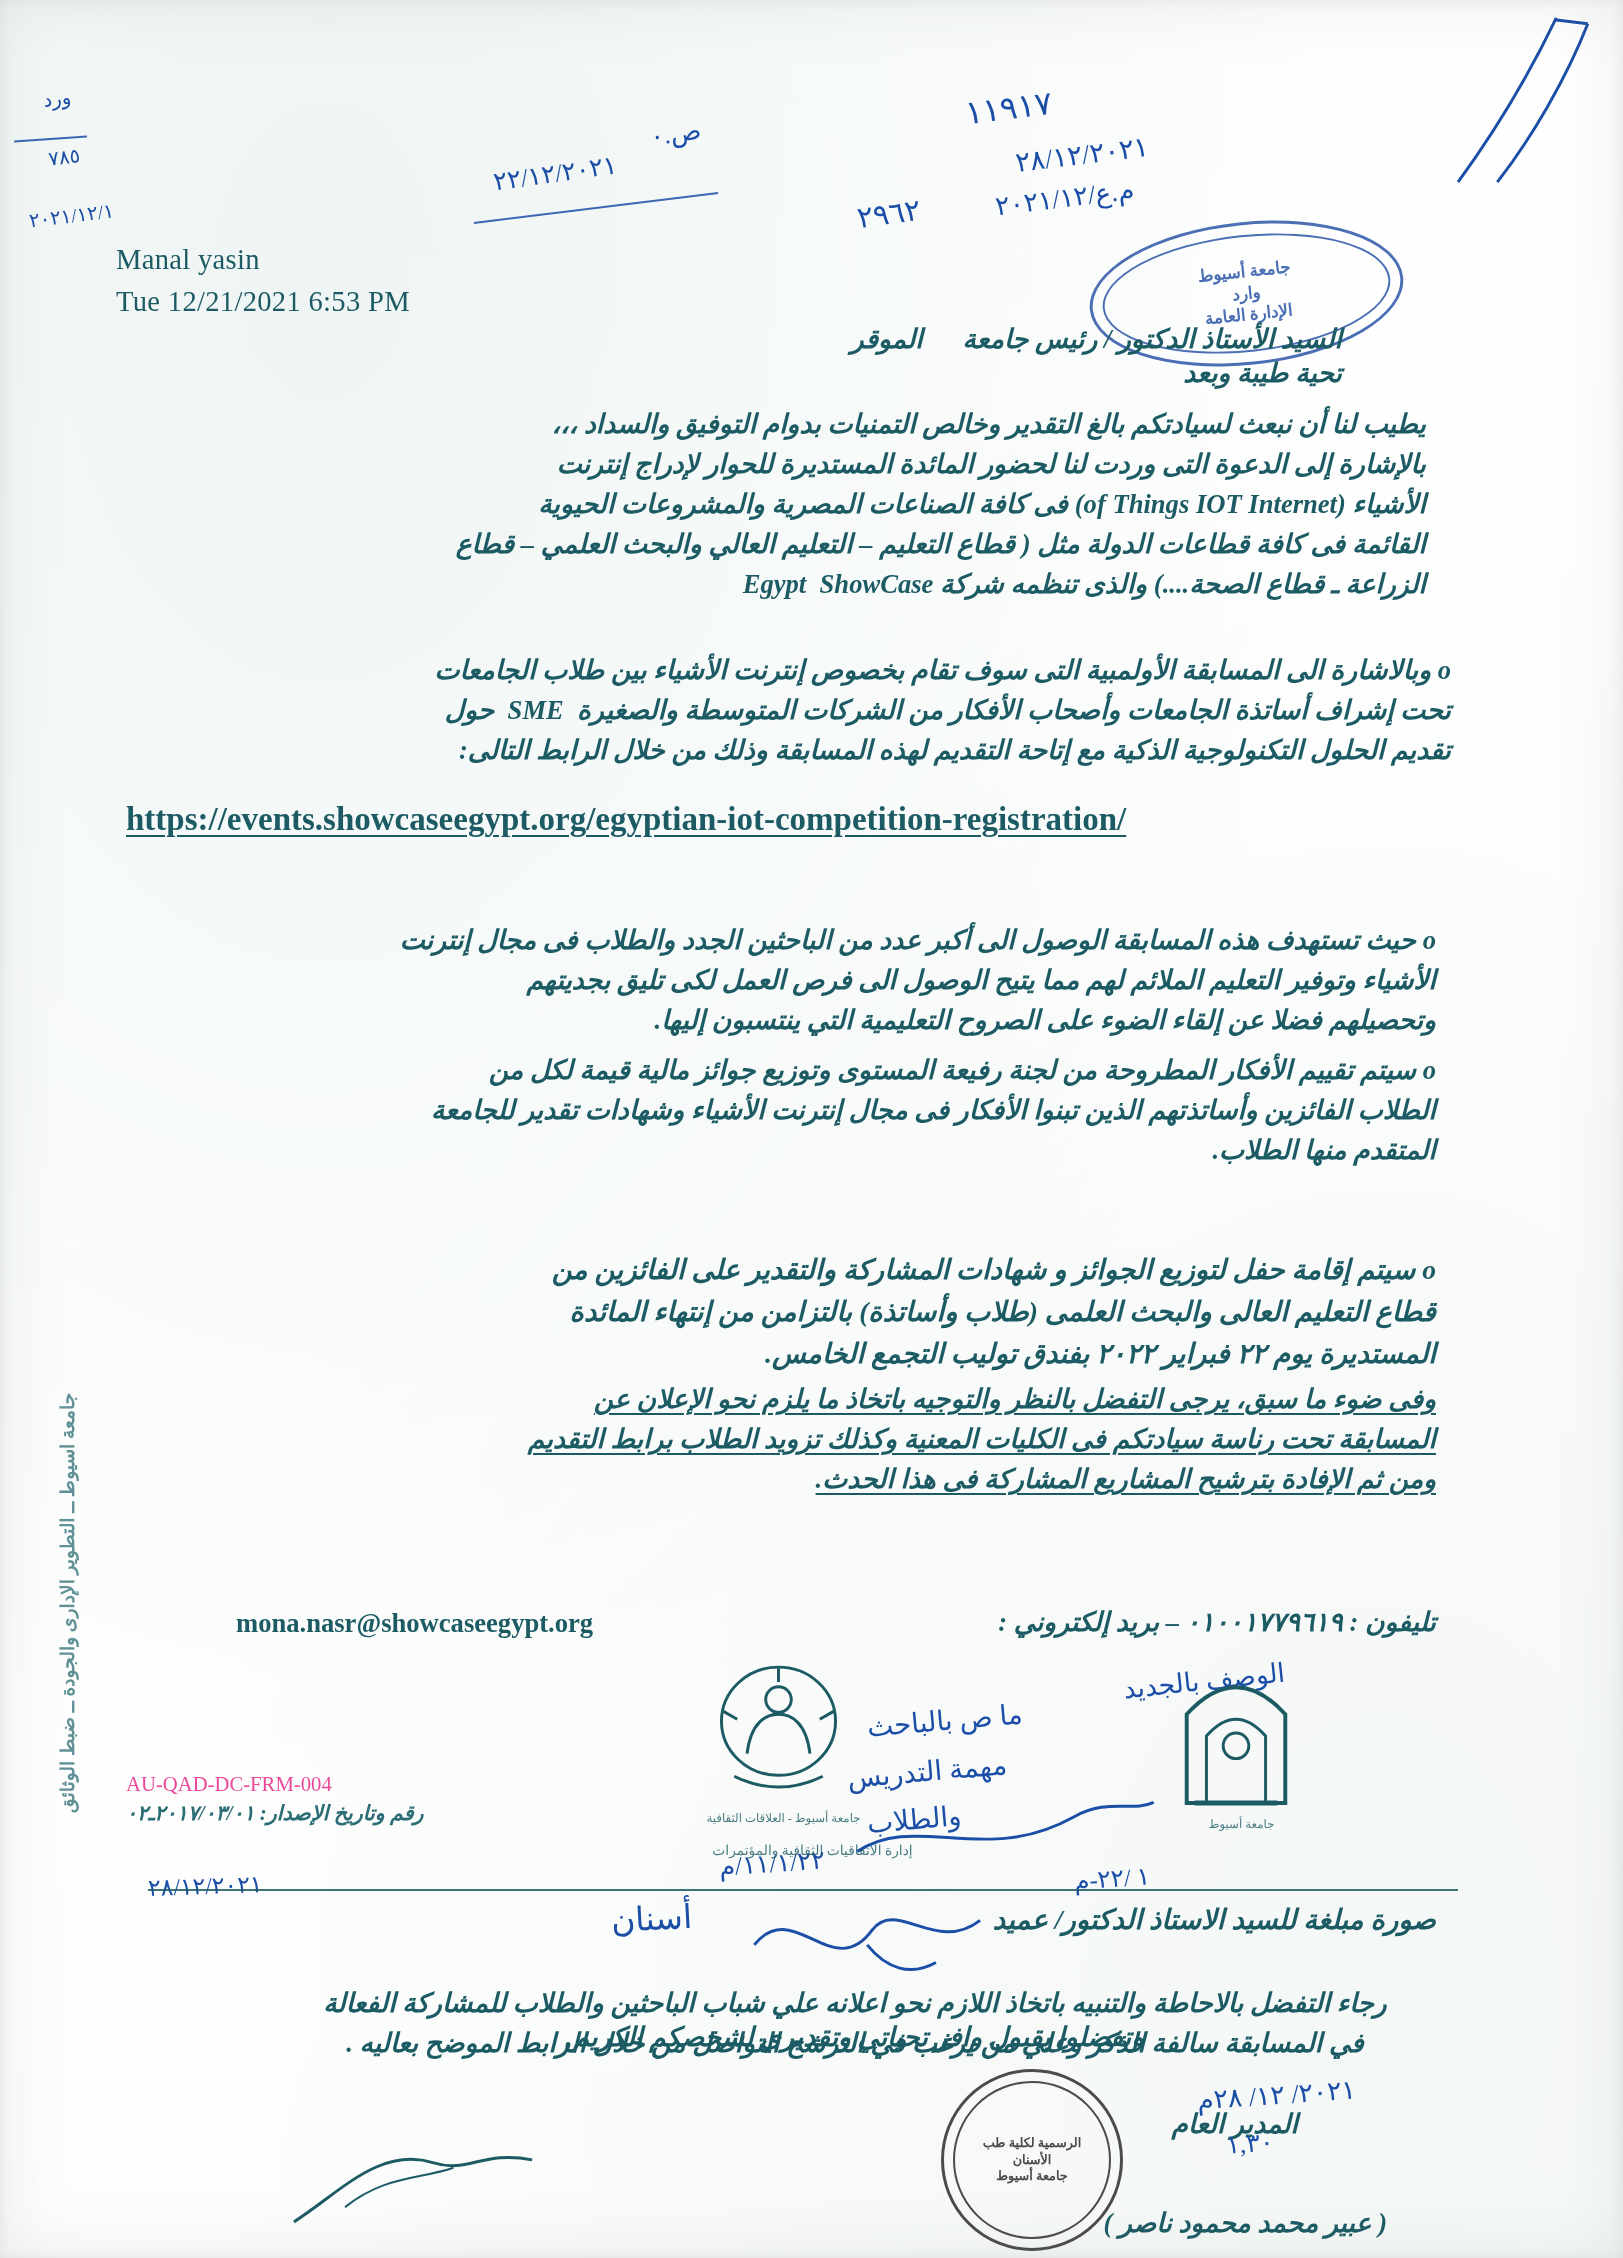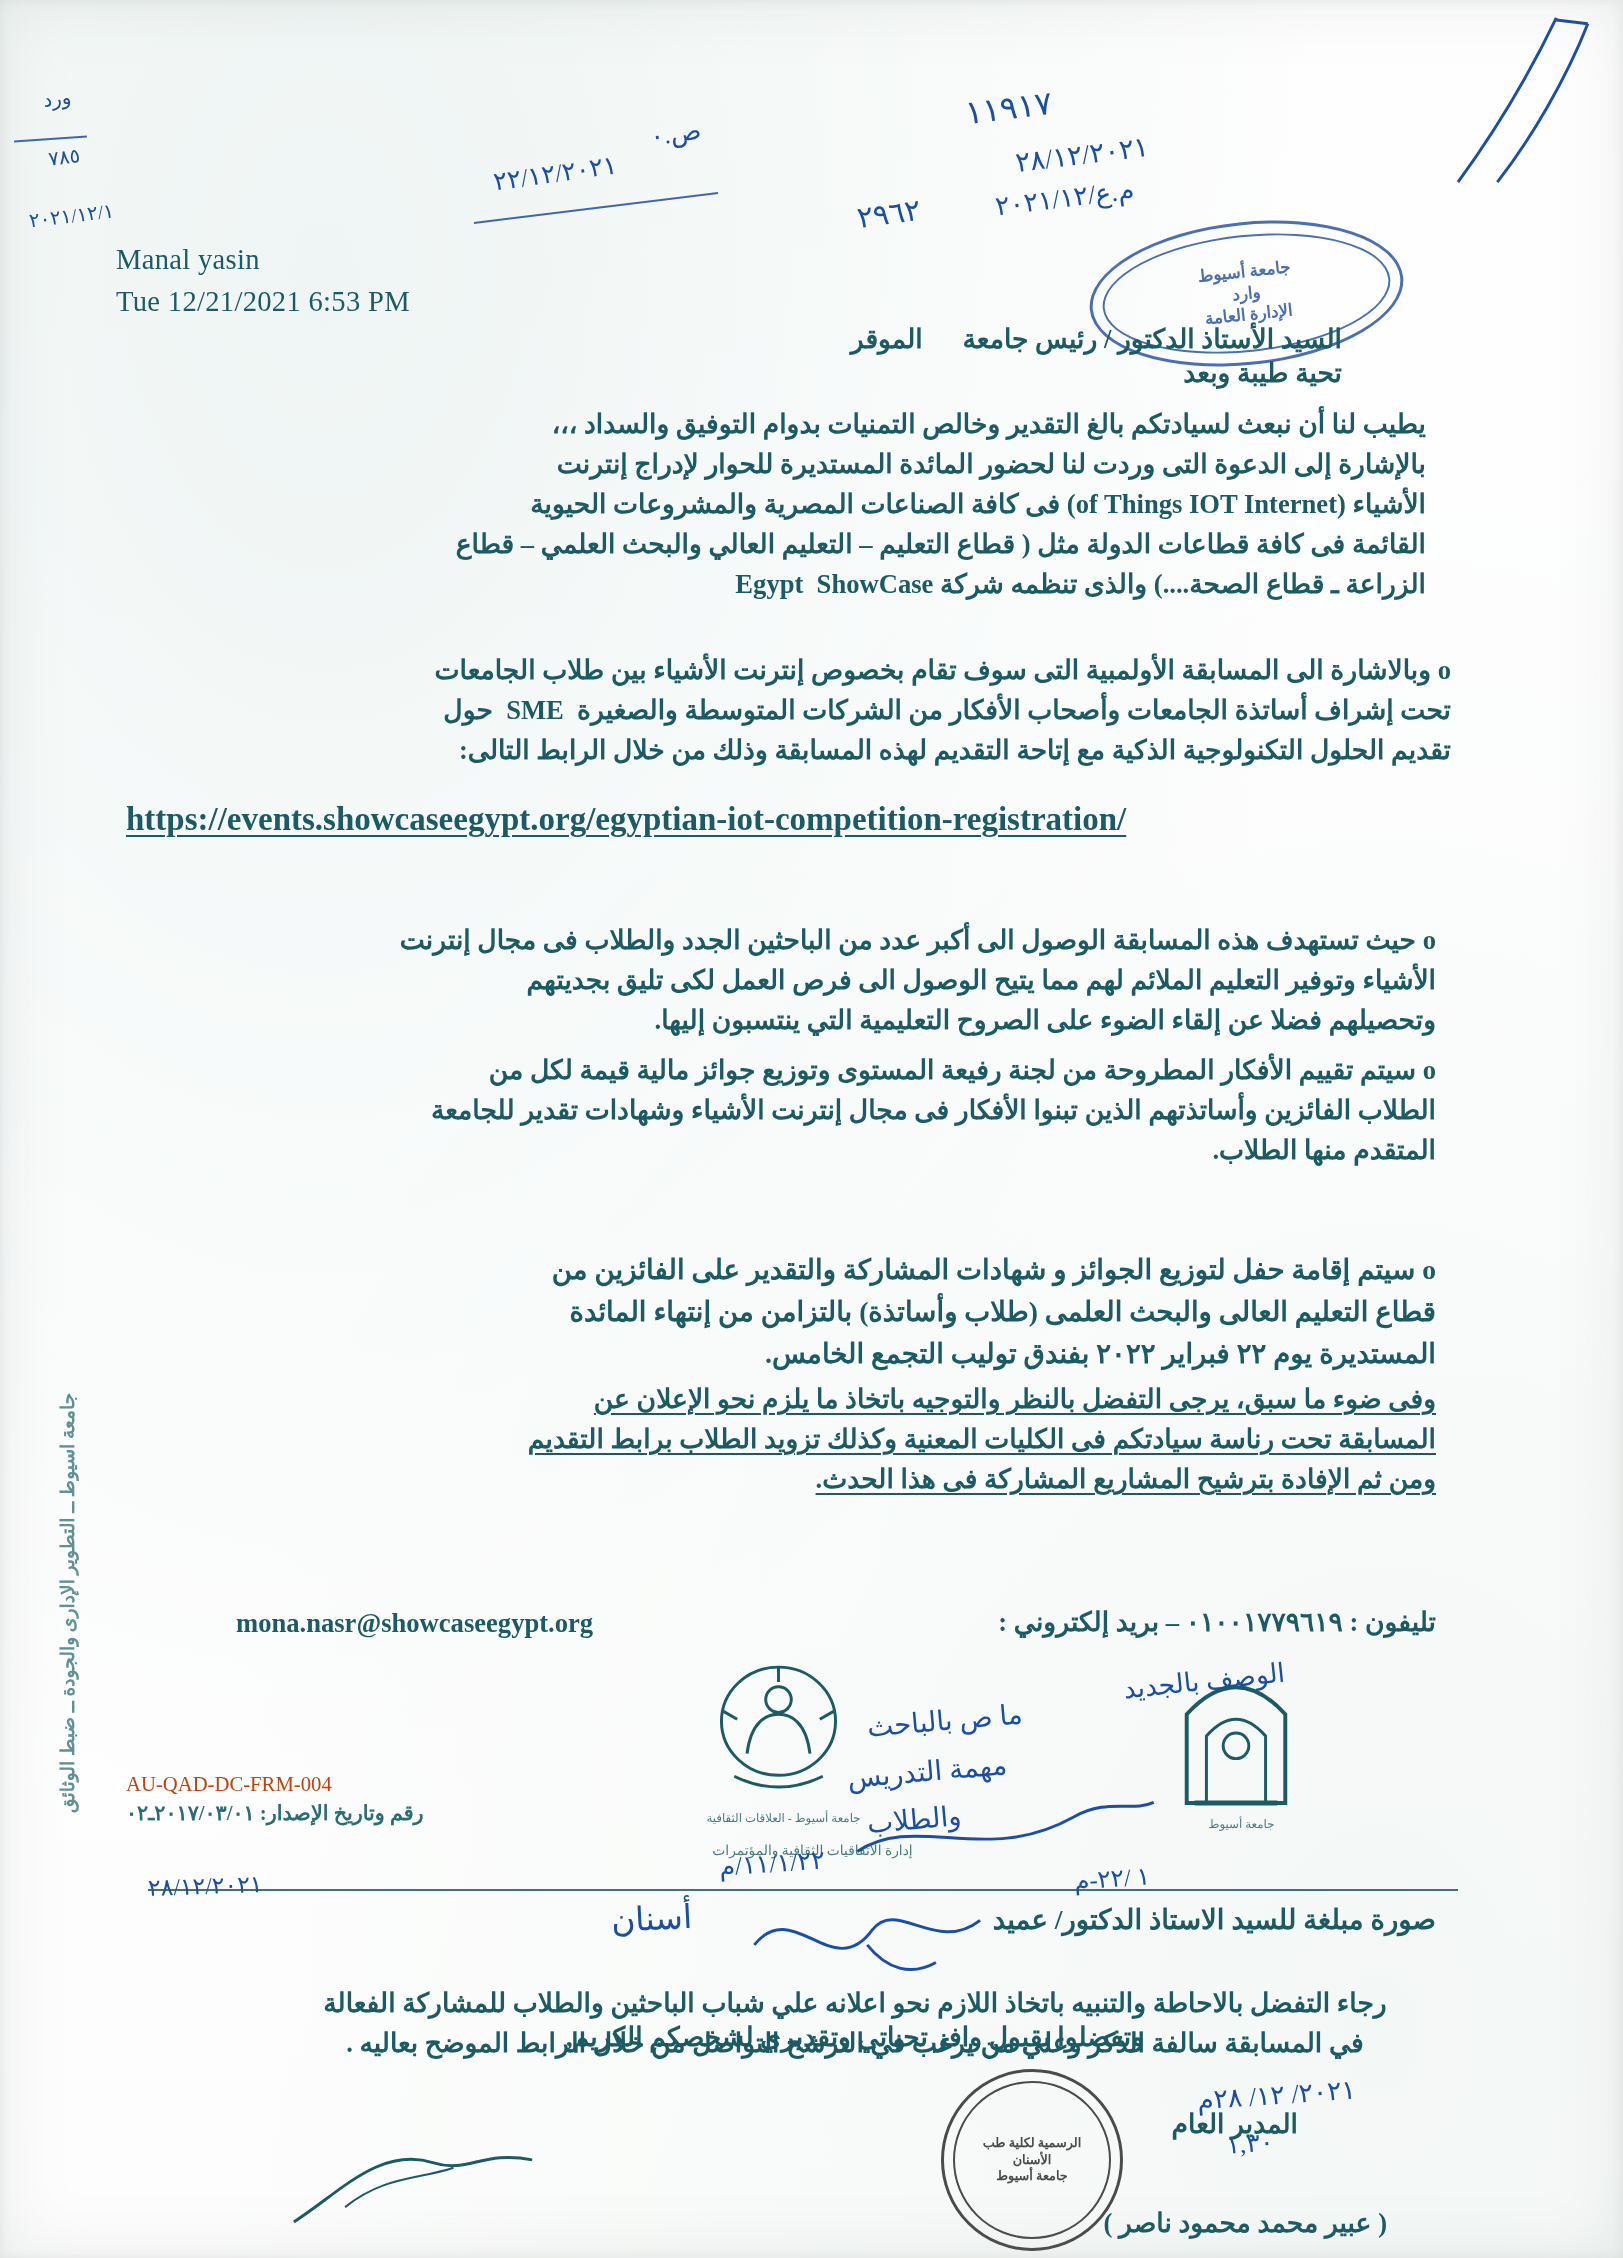--- a/index.html
+++ b/index.html
@@ -23,21 +23,21 @@
       linear-gradient(180deg,#fdfefd 0%,#ffffff 35%,#fcfdfc 100%);
     pointer-events:none;
   }
   .edge-shadow{
     position:absolute;inset:0;
     box-shadow:inset 0 0 69px rgba(120,130,128,.14), inset 0 0 11.8px rgba(90,100,98,.10);
     pointer-events:none;
   }
   
   .t{position:absolute;white-space:pre-wrap;}
-  .ar{font-family:"Liberation Serif","DejaVu Serif",serif;direction:rtl;text-align:right;font-weight:bold;color:#1c5b64;}
+  .ar{font-family:"Liberation Serif","DejaVu Serif",serif;direction:rtl;text-align:right;font-weight:bold;color:#1c5b64;font-style:italic;}
   .en{direction:ltr;text-align:left;}
   .ink{color:#1c5b64;}
   .ul{ text-decoration:underline; text-decoration-thickness:2px; text-underline-offset:4.9px;}
 
   
   #sender{left:116px;top:244px;font-size:28.6px;letter-spacing:0.3px;}
   #sentdate{left:116px;top:286px;font-size:28.6px;letter-spacing:0.3px;}
 
   
   #salutation{right:281px;top:323px;font-size:26.6px;}
@@ -53,21 +53,21 @@
   #body3{right:187px;top:920px;width:1162px;font-size:26.6px;line-height:40px;}
   #body4{right:187px;top:1050px;width:1162px;font-size:26.6px;line-height:40px;}
   #body5{right:187px;top:1162px;width:1162px;font-size:25.6px;line-height:39px;opacity:.62;}
   #body6{right:187px;top:1249px;width:1162px;font-size:27.6px;line-height:42px;}
   #body7{right:187px;top:1379px;width:1162px;font-size:26.6px;line-height:40px;}
   #body8{right:187px;top:1522px;width:1162px;font-size:26.6px;line-height:40px;}
   #contactline{right:187px;top:1606px;width:1162px;font-size:26.6px;}
   #contactmail{left:236px;top:1608px;font-size:26.6px;direction:ltr;font-weight:bold;}
 
   
-  #formcode{left:126px;top:1773px;font-size:20.7px;direction:ltr;text-align:left;color:#c2410c;}
+  #formcode{left:126px;top:1773px;font-size:20.7px;direction:ltr;text-align:left;color:#ec4899;}
   #formdate{left:126px;top:1801px;font-size:20.7px;direction:rtl;text-align:left;color:#2b6d74;}
 
   
   #fwd-title{right:187px;top:1903px;font-size:27.6px;font-weight:bold;}
   #fwd-body{right:187px;top:1983px;width:1162px;font-size:26.6px;line-height:40px;}
   #closing{right:187px;top:2021px;width:1162px;font-size:26.6px;}
 
   #sigrole{right:325px;top:2108px;font-size:26.6px;font-weight:bold;}
   #signame{right:236px;top:2207px;font-size:26.6px;font-weight:bold;}
 

